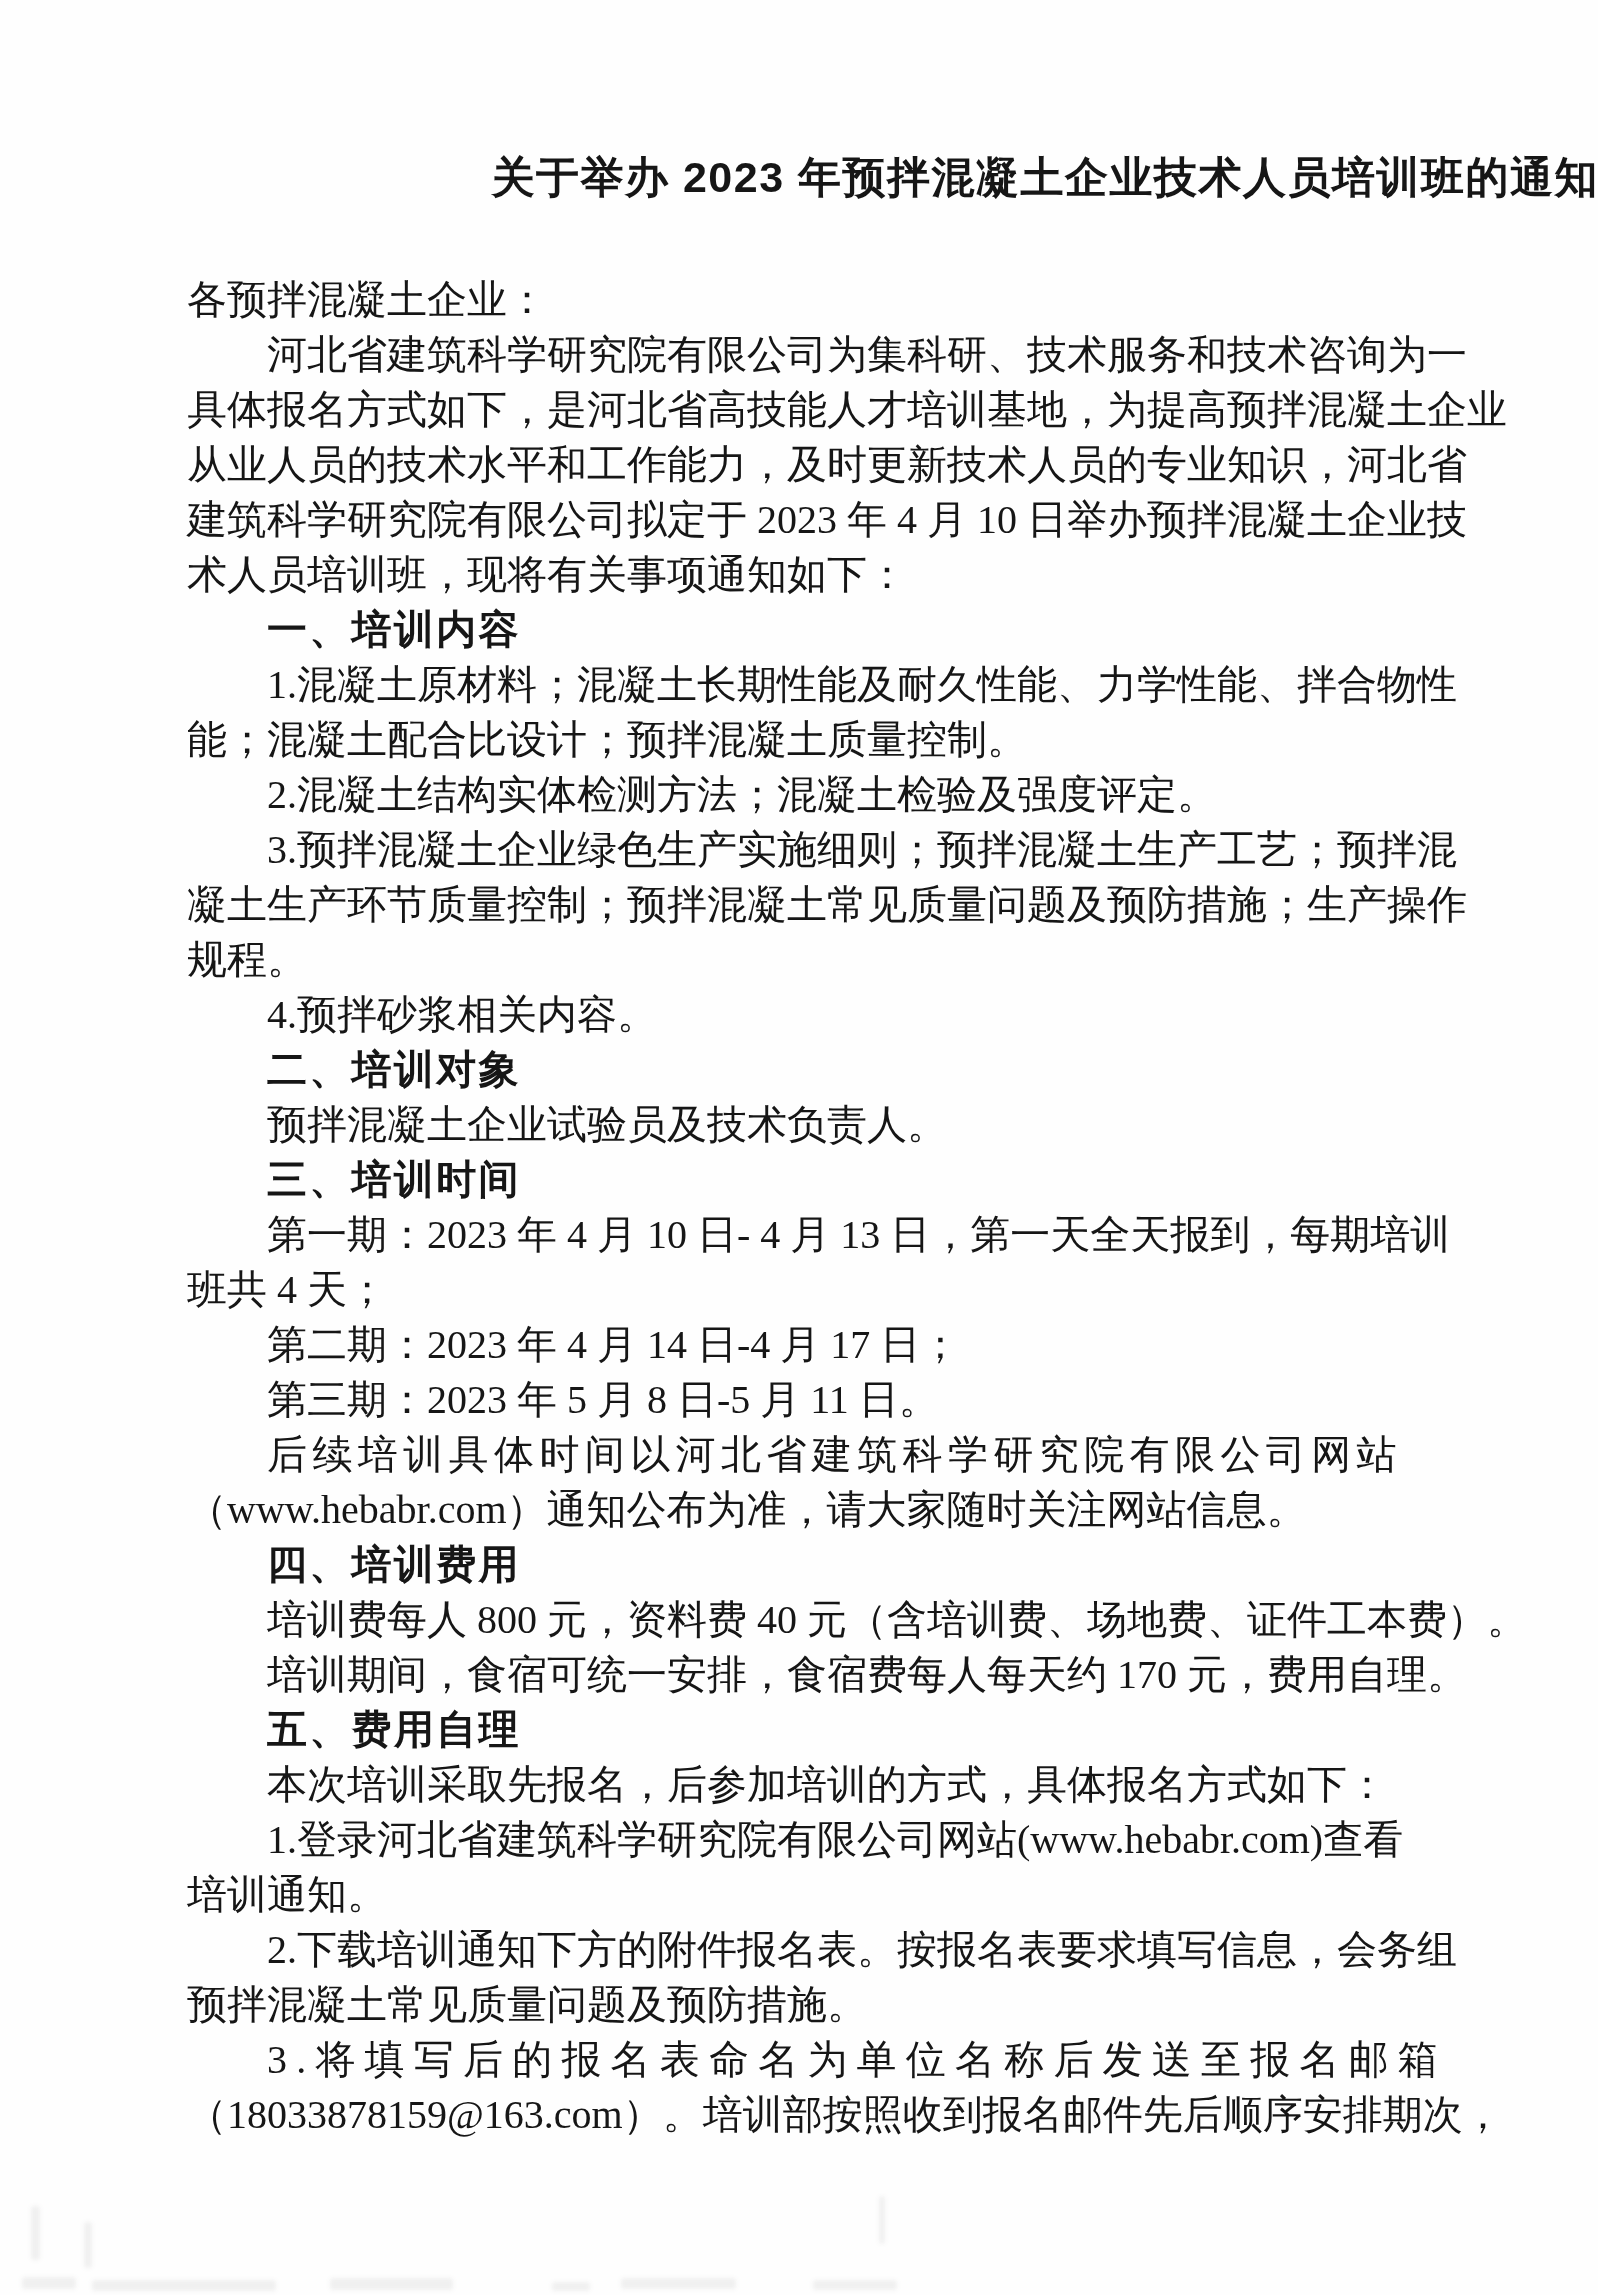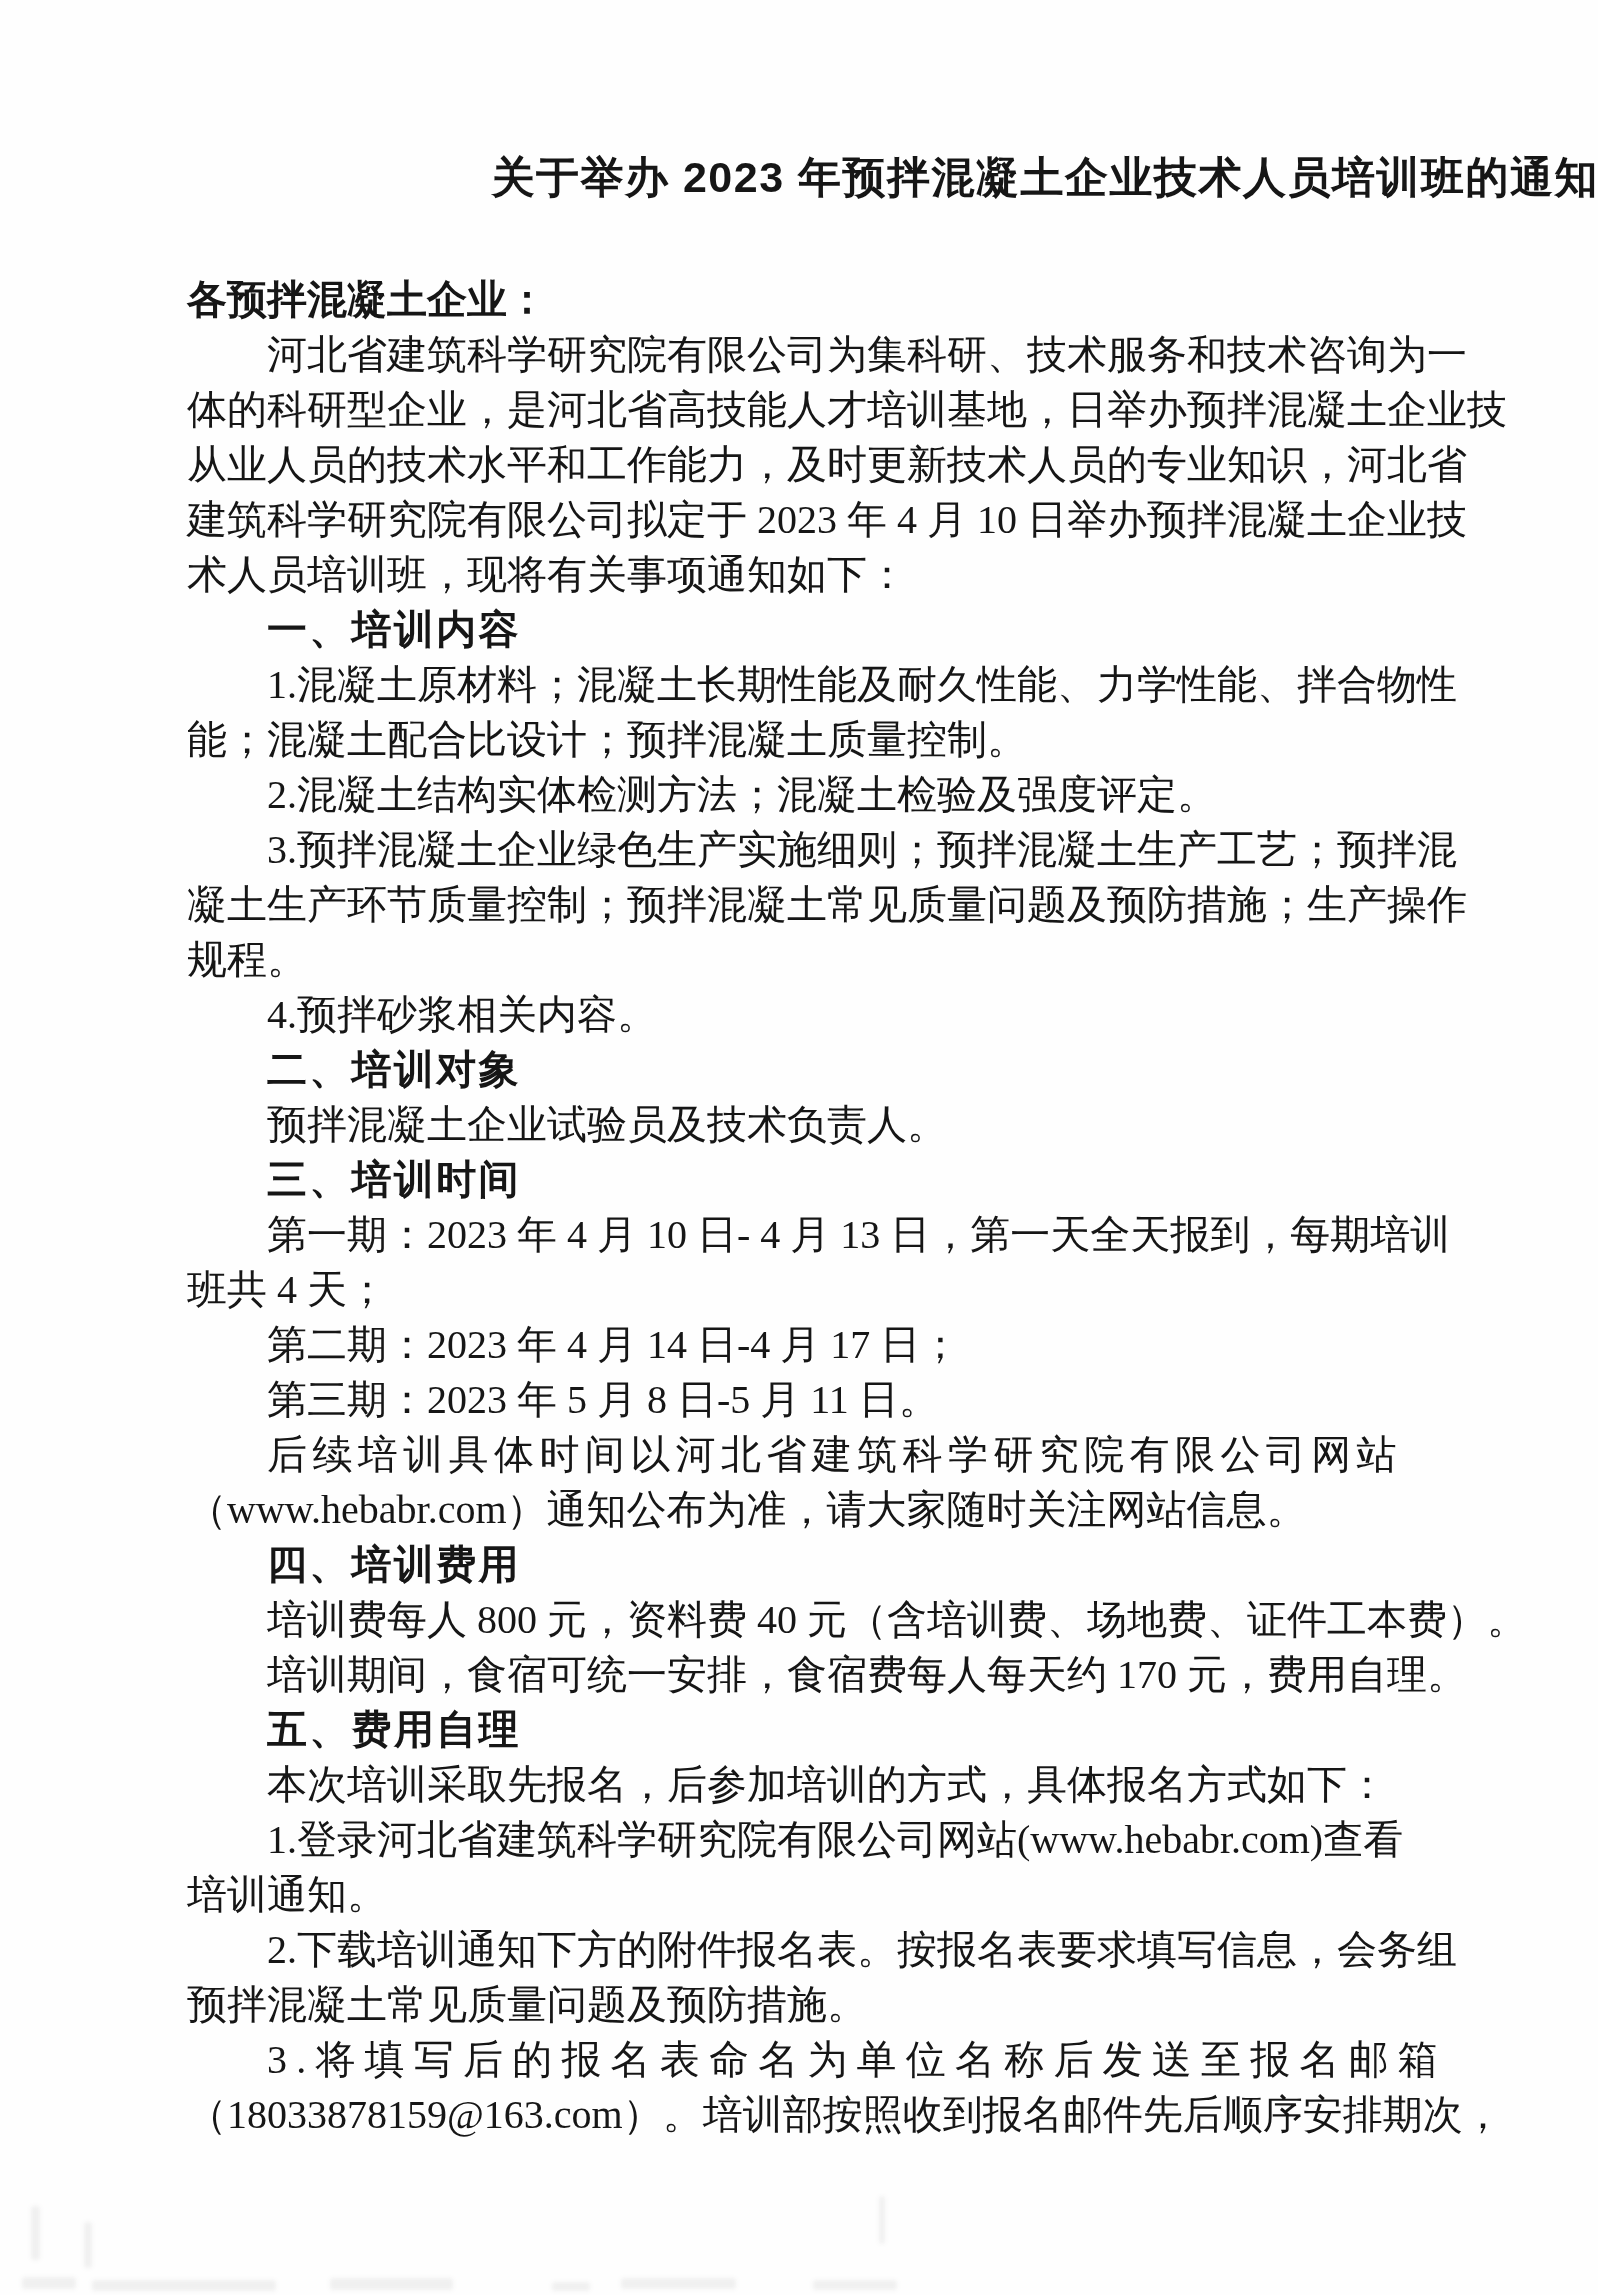--- a/index.html
+++ b/index.html
@@ -28,21 +28,21 @@
     font-size:40px;
     white-space:nowrap;
   }
   .ind{padding-left:80px;}
   .hd{
     font-weight:700;
     font-family:Liberation Serif, serif;
     letter-spacing:2.3px;
   }
   .salute{
-    font-weight:700;
+    font-weight:400;
     font-family:"Liberation Sans","DejaVu Sans",sans-serif;
   }
   .s7{letter-spacing:5.4px;text-align:center;}
   .s12{letter-spacing:9.2px;text-align:right;}
   .artifacts{position:absolute;left:0;top:2191px;width:1599px;height:104px;}
   .smudge{
     position:absolute;
     background:rgba(50,50,50,0.07);
     filter:blur(2.3px);
     border-radius:3.1px;
@@ -51,21 +51,21 @@
 </head>
 <body>
 
 <div class="page">
 
   <div class="doc-title">关于举办 2023 年预拌混凝土企业技术人员培训班的通知</div>
 
   <div class="content">
     <div class="ln salute">各预拌混凝土企业：</div>
     <div class="ln ind">河北省建筑科学研究院有限公司为集科研、技术服务和技术咨询为一</div>
-    <div class="ln">体的科研型企业，是河北省高技能人才培训基地，日举办预拌混凝土企业技</div>
+    <div class="ln">具体报名方式如下，是河北省高技能人才培训基地，为提高预拌混凝土企业</div>
     <div class="ln">从业人员的技术水平和工作能力，及时更新技术人员的专业知识，河北省</div>
     <div class="ln">建筑科学研究院有限公司拟定于 2023 年 4 月 10 日举办预拌混凝土企业技</div>
     <div class="ln">术人员培训班，现将有关事项通知如下：</div>
     <div class="ln ind hd">一、培训内容</div>
     <div class="ln ind">1.混凝土原材料；混凝土长期性能及耐久性能、力学性能、拌合物性</div>
     <div class="ln">能；混凝土配合比设计；预拌混凝土质量控制。</div>
     <div class="ln ind">2.混凝土结构实体检测方法；混凝土检验及强度评定。</div>
     <div class="ln ind">3.预拌混凝土企业绿色生产实施细则；预拌混凝土生产工艺；预拌混</div>
     <div class="ln">凝土生产环节质量控制；预拌混凝土常见质量问题及预防措施；生产操作</div>
     <div class="ln">规程。</div>

